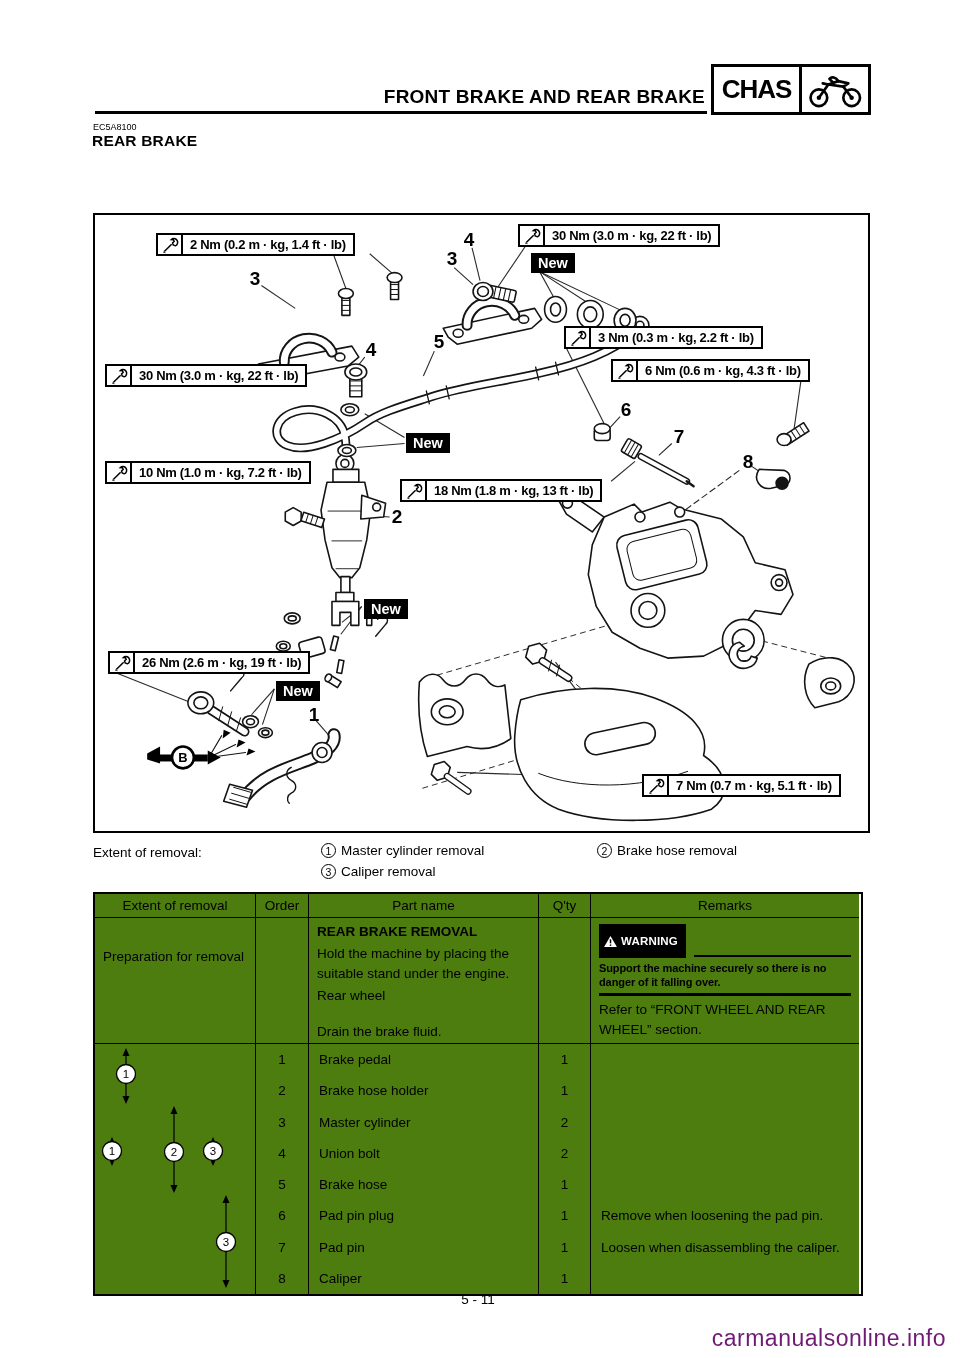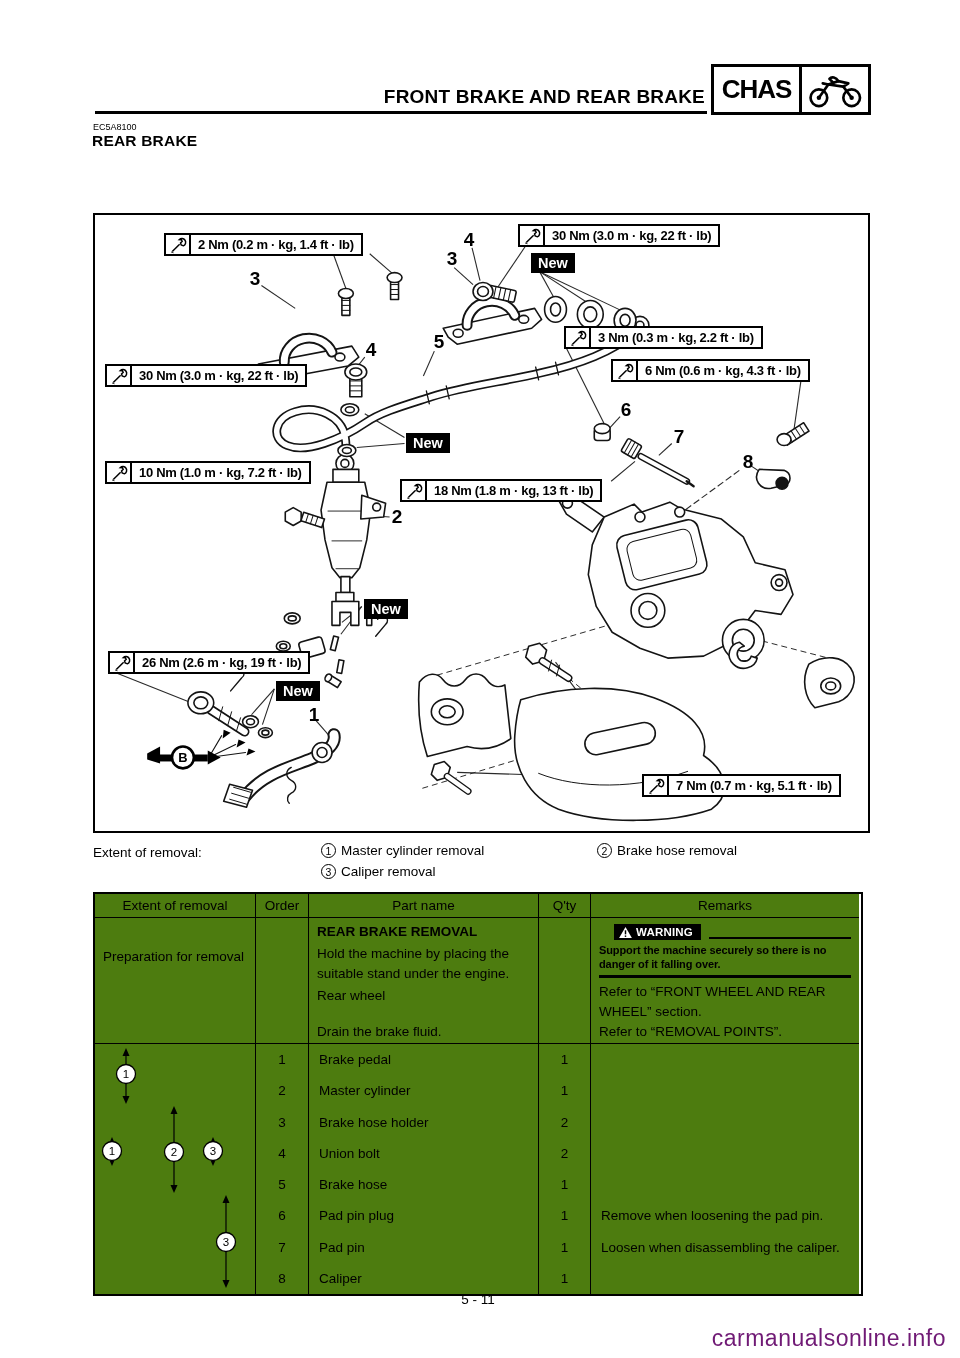--- a/index.html
+++ b/index.html
@@ -70,22 +70,22 @@
   .cell.last-col { border-right:none; }
   .cell.last-row { border-bottom:none; }
   .th { display:flex; align-items:center; justify-content:center; }
   .prep-extent { padding:31px 4px 0 8px; }
   .pn-title { margin:4px 0 0 8px; font-weight:bold; line-height:20px; }
   .pn-hold { margin:2px 8px 0 8px; line-height:20px; }
   .pn-rw { margin:2px 0 0 8px; line-height:20px; }
   .pn-drain { margin:16px 0 0 8px; line-height:20px; }
   .warn-head { margin:6px 8px 0 8px; display:flex; align-items:flex-end; }
   .warn-badge {
-    background:#000; color:#fff; font-weight:bold; font-size:11.5px; height:16px;
-    display:inline-flex; align-items:center; gap:4px; padding:0 8px 0 5px; letter-spacing:0.2px;margin-left:15px;
+    background:#000; color:#fff; font-weight:bold; font-size:11.5px; height:34px;
+    display:inline-flex; align-items:center; gap:4px; padding:0 8px 0 5px; letter-spacing:0.2px;
   }
   .warn-rule { flex:1; height:2.5px; background:#000; margin-left:8px; margin-bottom:1px; }
   .warn-text { margin:4px 8px 0 8px; font-size:11px; font-weight:bold; line-height:13.5px; letter-spacing:-0.1px; }
   .warn-bottomline { margin:4px 8px 0 8px; height:2.5px; background:#000; }
   .refer1 { margin:4px 4px 0 8px; line-height:20px; }
   .refer2 { margin:0 4px 0 8px; line-height:20px; }
   .iline { height:31.25px; display:flex; align-items:center; }
   .iline.center { justify-content:center; }
   .iline.left { padding-left:10px; }
   .markers-svg { position:absolute; inset:0; }
@@ -362,21 +362,21 @@
           <path d="M648 430 c-10 2 -14 14 -6 22 c8 8 22 4 24 -6 l-6 -2 c-2 6 -10 7 -13 2 c-3 -5 0 -11 6 -12 z"></path>
           <path d="M718 452 c16 -10 34 -8 42 4 c8 12 2 28 -12 34 l-24 6 c-10 -10 -14 -28 -6 -44 z"></path>
           <ellipse cx="740" cy="474" rx="10" ry="8"></ellipse>
             <ellipse cx="740" cy="474" rx="5" ry="4"></ellipse>
         </g>
       </g>
 
       <text x="88" y="551" font-size="13" font-weight="bold" text-anchor="middle" fill="#000">B</text>
     </svg>
 
-    <div class="torque" style="left:69px;top:18px;justify-content:space-between;">
+    <div class="torque" style="left:61px;top:18px;justify-content:space-between;">
       <span class="t-ico">
           <svg width="18" height="18" viewBox="0 0 22 22" fill="none" stroke="#000" stroke-width="1.8">
             <path d="M4 19 L13 10"></path>
             <path d="M12.5 4.5 a4.6 4.6 0 1 1 5 7.5 l-2.6 -1 -.8 -2.6 2 -1.8 -1 -2z" fill="#fff"></path>
             <path d="M2.5 19.5 l3 1" stroke-width="1"></path>
           </svg>
         </span>
       <span class="t-txt">2 Nm (0.2 m · kg, 1.4 ft · lb)</span>
     </div>
     <div class="torque" style="left:423px;top:9px;">
@@ -570,22 +570,22 @@
       <div class="iline center">2</div>
       <div class="iline center">3</div>
       <div class="iline center">4</div>
       <div class="iline center">5</div>
       <div class="iline center">6</div>
       <div class="iline center">7</div>
       <div class="iline center">8</div>
     </div>
     <div class="cell last-row">
       <div class="iline left">Brake pedal</div>
+      <div class="iline left">Brake hose holder</div>
       <div class="iline left">Master cylinder</div>
-      <div class="iline left">Brake hose holder</div>
       <div class="iline left">Union bolt</div>
       <div class="iline left">Brake hose</div>
       <div class="iline left">Pad pin plug</div>
       <div class="iline left">Pad pin</div>
       <div class="iline left">Caliper</div>
     </div>
     <div class="cell last-row">
       <div class="iline center">1</div>
       <div class="iline center">1</div>
       <div class="iline center">2</div>

